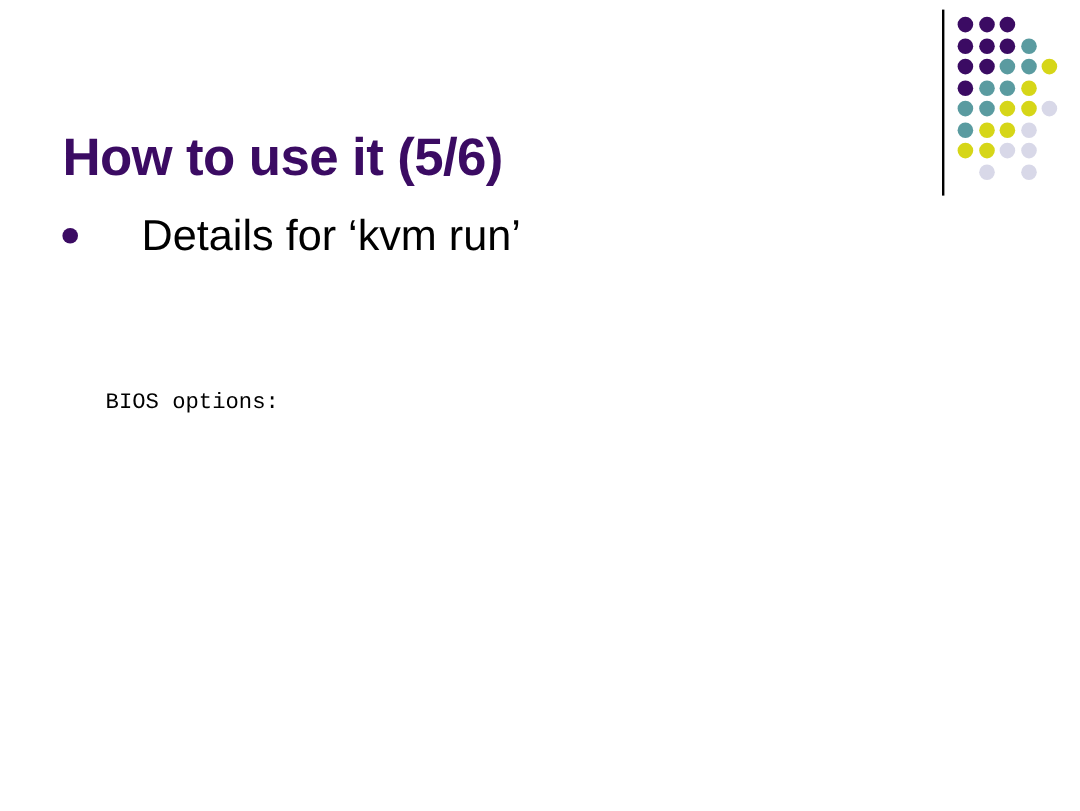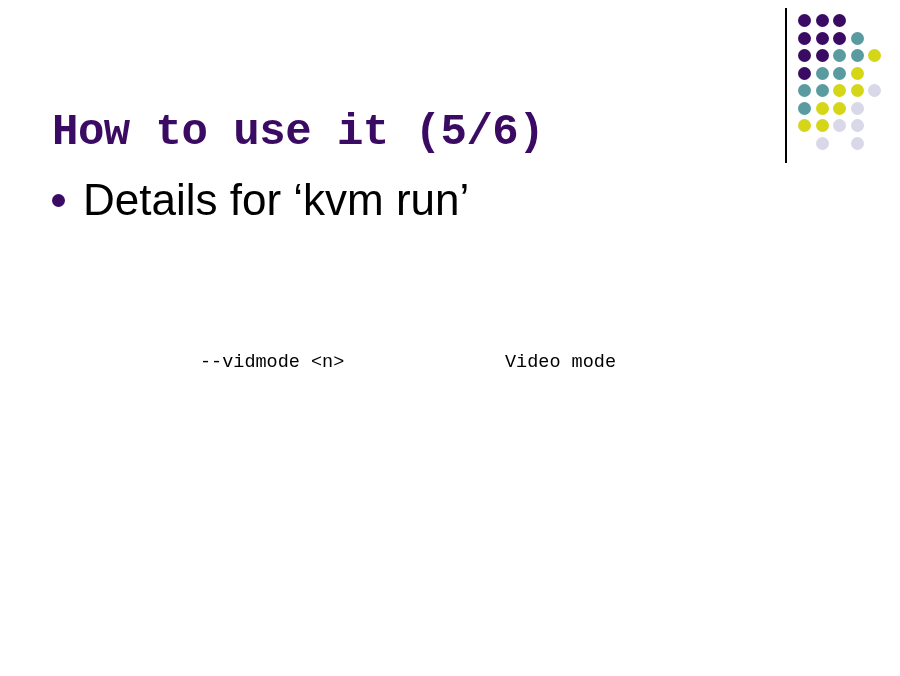--- a/index.html
+++ b/index.html
@@ -48,43 +48,43 @@
   
   #slide-title {
     position: absolute;
     left: 52px;
     top: 78px;
     font-size: 44px;
     font-weight: bold;
     color: #3b0b63;
     letter-spacing: -0.5px;
     white-space: nowrap;
-    font-family: Liberation Mono, monospace;
   }
 
   
   #bullet-row {
     position: absolute;
     left: 52px;
     top: 175px;
     display: flex;
     align-items: center;
   }
   #bullet-marker {
     width: 13px;
     height: 13px;
     border-radius: 50%;
     background: #3b0b63;
     margin-right: 18px;
     flex: none;
   }
   #bullet-text {
-    font-size: 44px;
+    font-size: 36px;
     color: #000000;
     white-space: nowrap;
+    margin-left: 35px;
   }
 
   
   #code-block {
     position: absolute;
     left: 88px;
     top: 241px;
     font-family: "Liberation Mono", "DejaVu Sans Mono", monospace;
     font-size: 18.5px;
     line-height: 27px;
@@ -149,22 +149,22 @@
 
 <h1 id="slide-title" style="color: rgb(59, 11, 99);">How to use it (5/6)</h1>
 
 <div id="bullet-row">
   <span id="bullet-marker" style="background: rgb(59, 11, 99);"></span>
   <span id="bullet-text">Details for ‘kvm run’</span>
 </div>
 
 <div id="code-block">
 
+  <span class="code-line">BIOS options:</span>
 
-  <span class="code-line"><span class="opt-indent"></span><span class="opt-name">--vidmode &lt;n&gt;</span><span>Video mode</span></span>
 
   <span class="code-line blank"></span>
 
 
   
 
   
 
   
 

